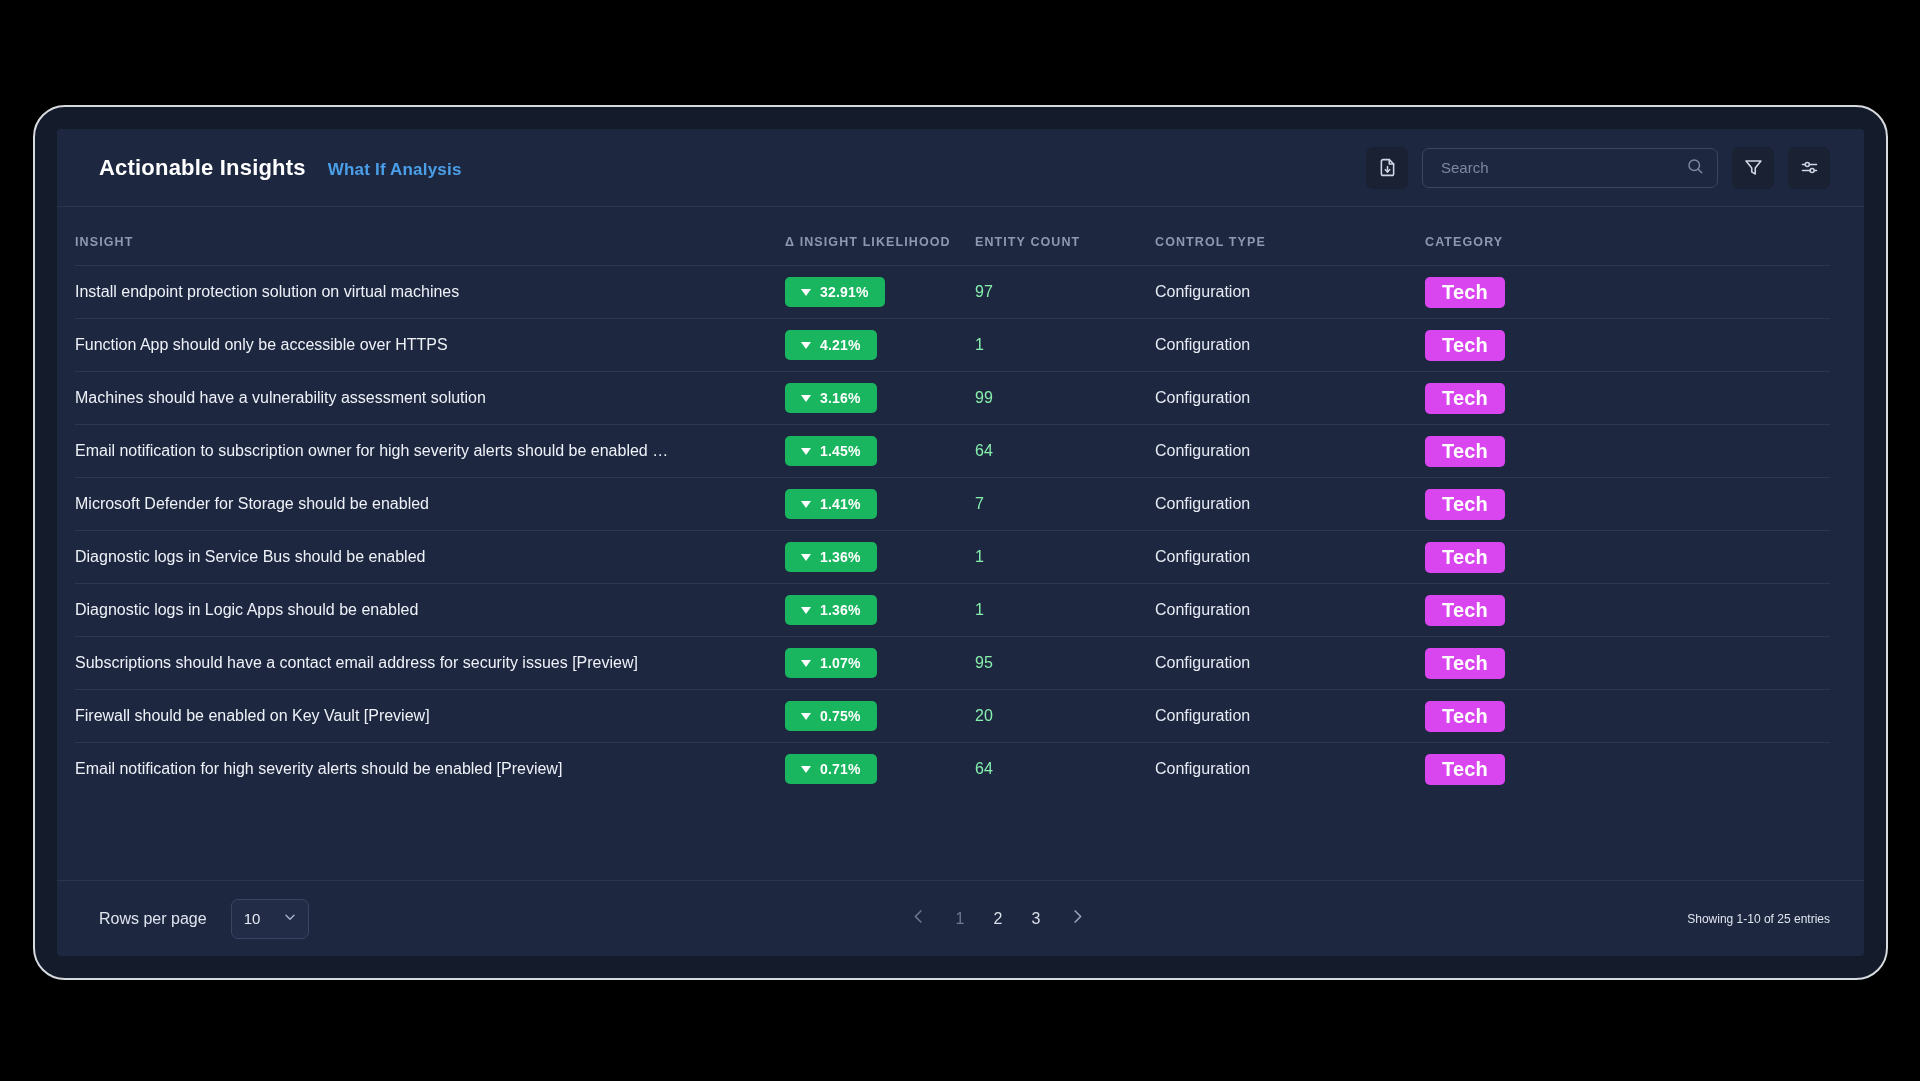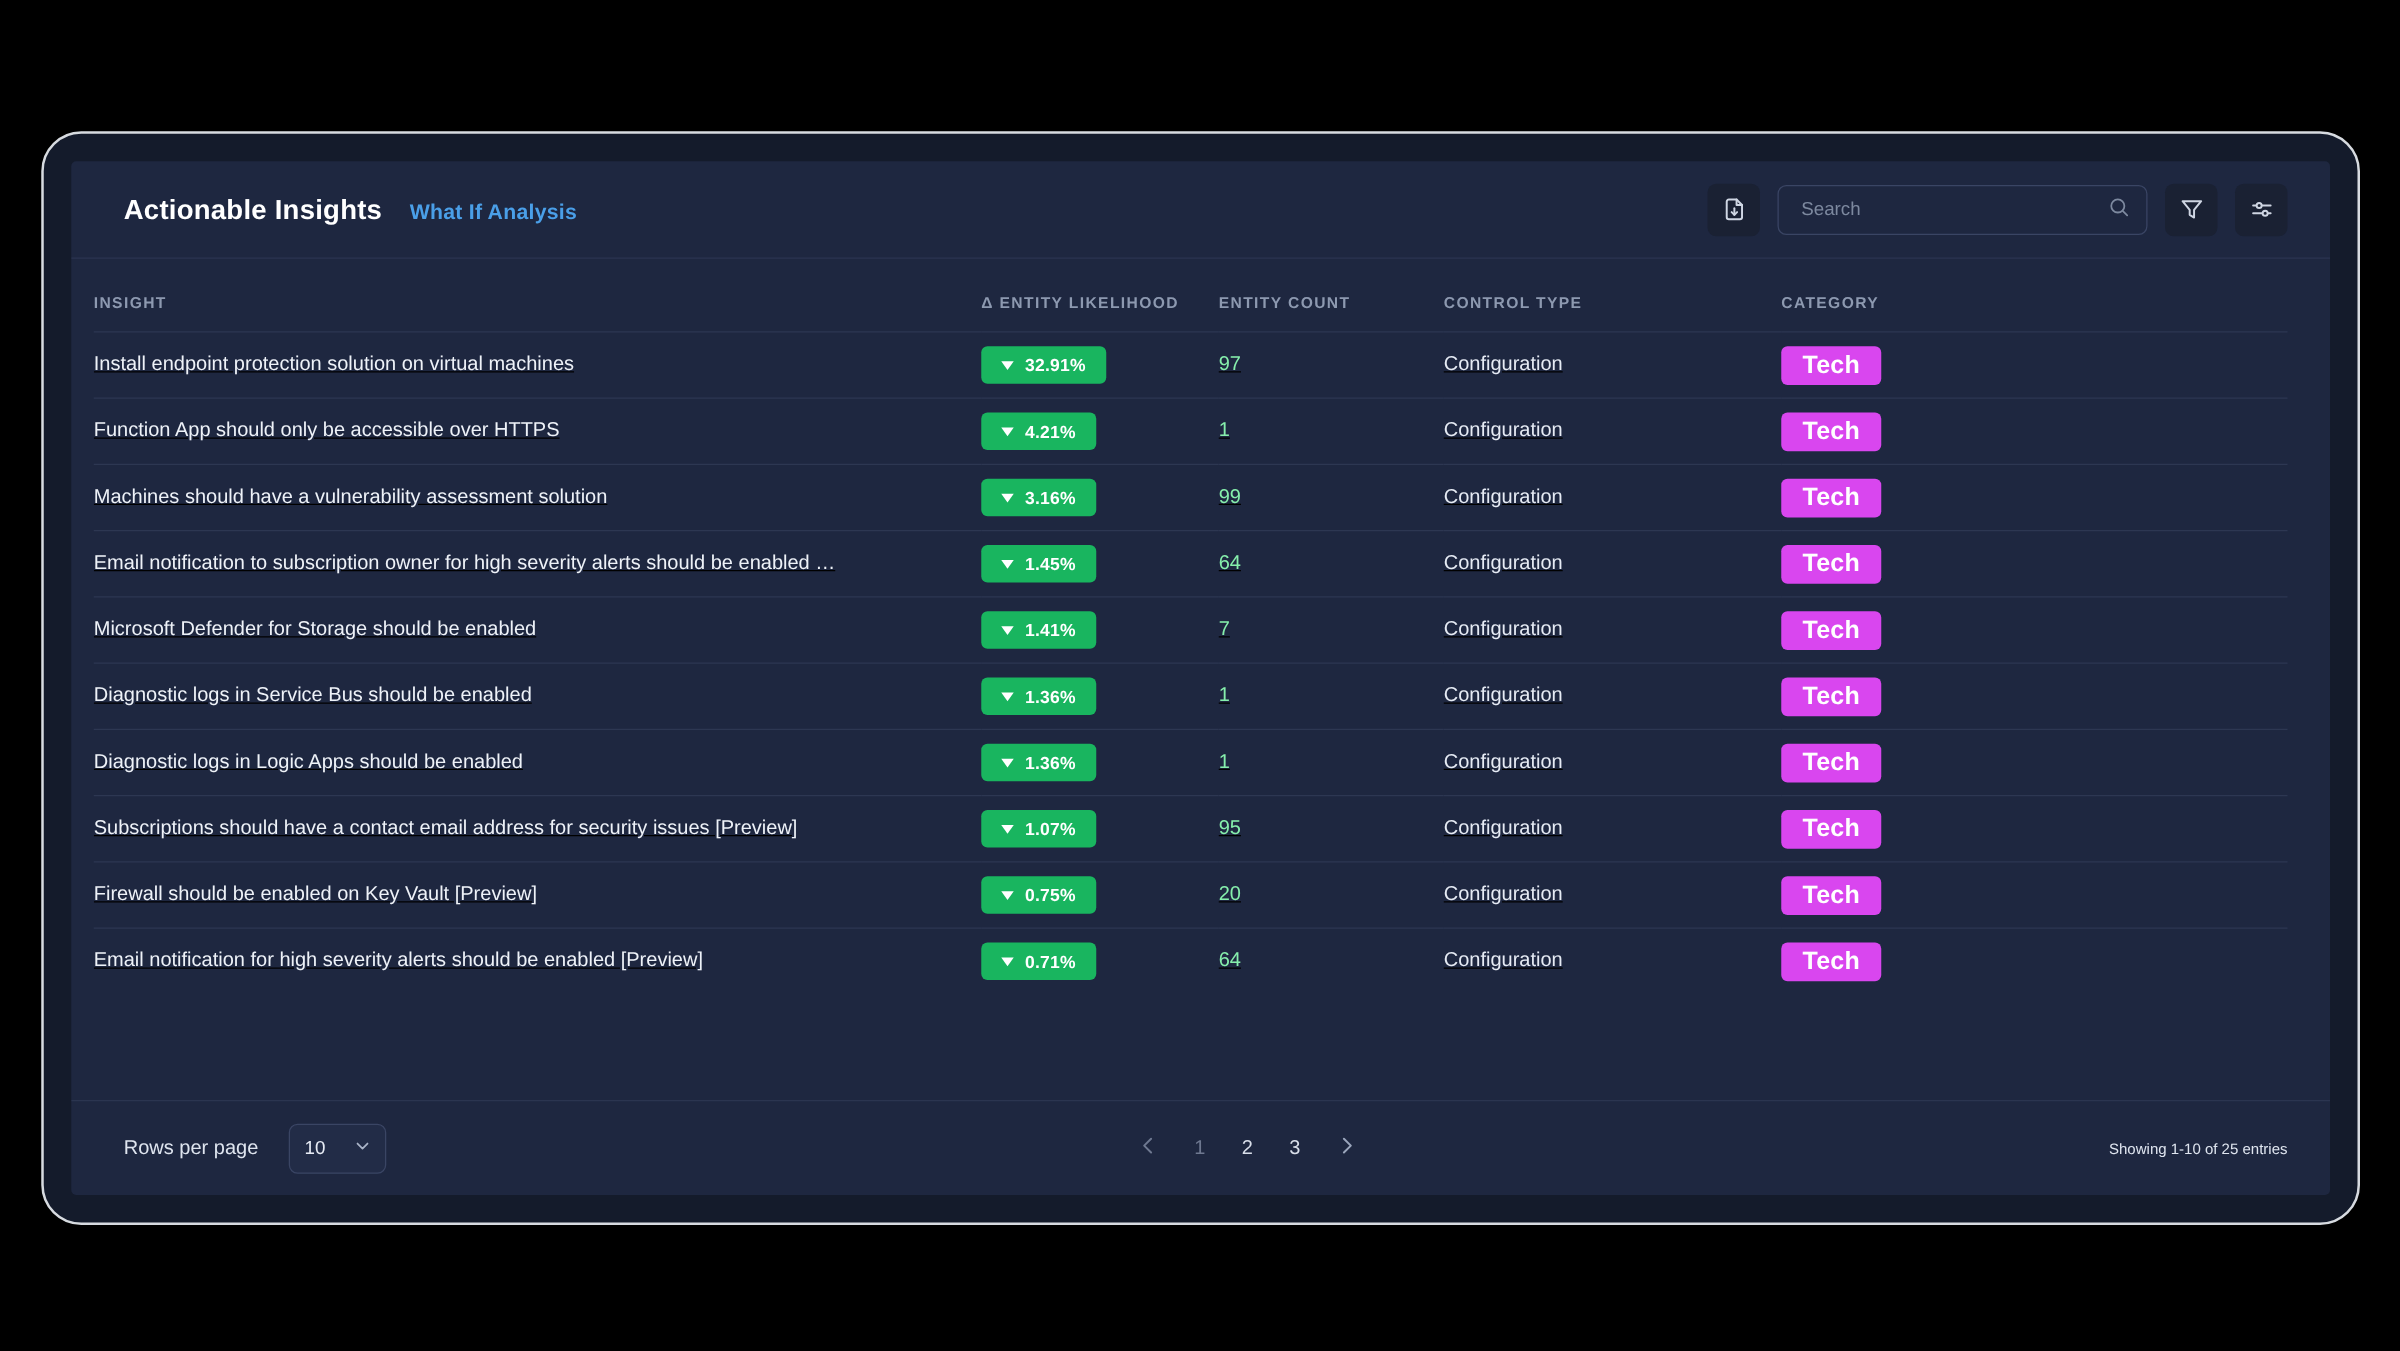--- a/index.html
+++ b/index.html
@@ -147,21 +147,20 @@
   col.c-delta      { width: 190px; }
   col.c-entity     { width: 180px; }
   col.c-control    { width: 270px; }
   col.c-category   { width: auto; }
 
   #insights-table tbody td {
     border-bottom: 1px solid #2d3752;
     padding: 0;
     height: 53px;
     vertical-align: middle;
-    text-decoration: underline;
   }
   #insights-table tbody tr:last-child td { border-bottom: none; }
 
   .cell-insight {
     color: #eef2f8;
     font-size: 16px;
     white-space: nowrap;
     overflow: hidden;
     text-overflow: ellipsis;
     padding-right: 14px;
@@ -342,21 +341,21 @@
         <colgroup>
           <col class="c-insight">
             <col class="c-delta">
             <col class="c-entity">
           <col class="c-control">
             <col class="c-category">
         </colgroup>
         <thead>
           <tr>
             <th>INSIGHT</th>
-            <th>Δ ENTITY LIKELIHOOD</th>
+            <th>Δ INSIGHT LIKELIHOOD</th>
             <th>ENTITY COUNT</th>
             <th>CONTROL TYPE</th>
             <th>CATEGORY</th>
           </tr>
         </thead>
         <tbody id="table-body">
             <tr>
               <td>
                 <div class="cell-insight">Install endpoint protection solution on virtual machines</div>
               </td>

